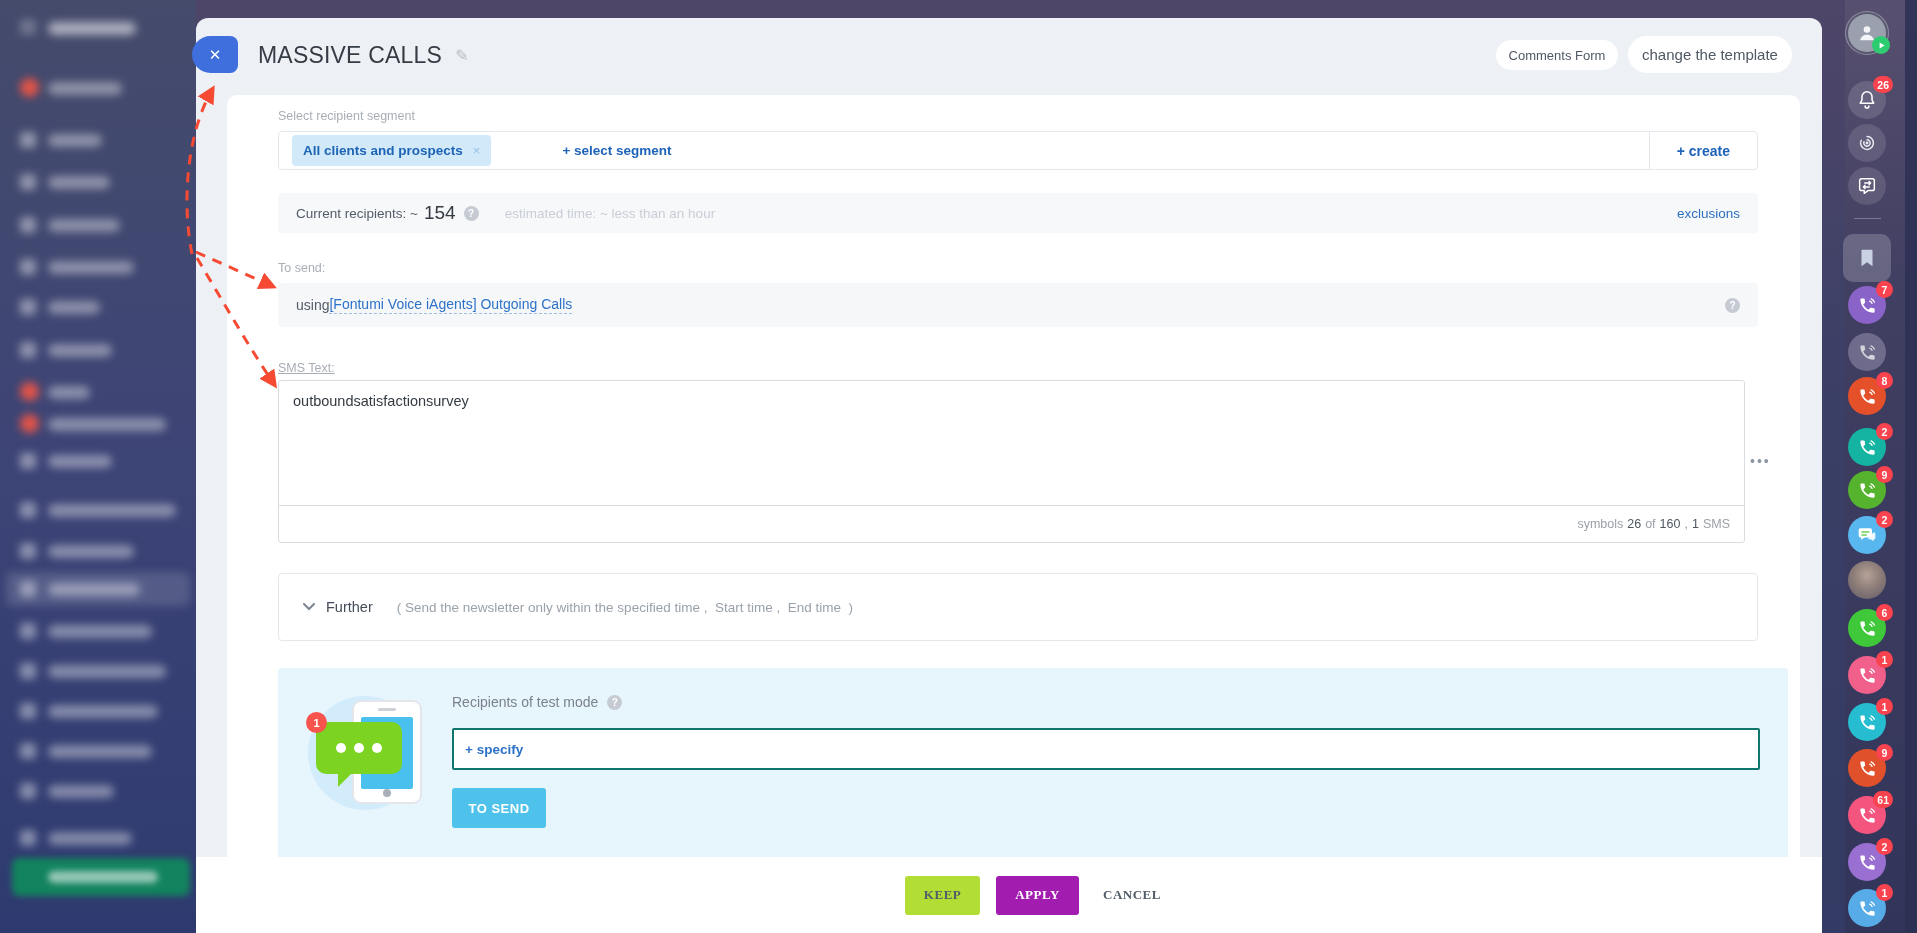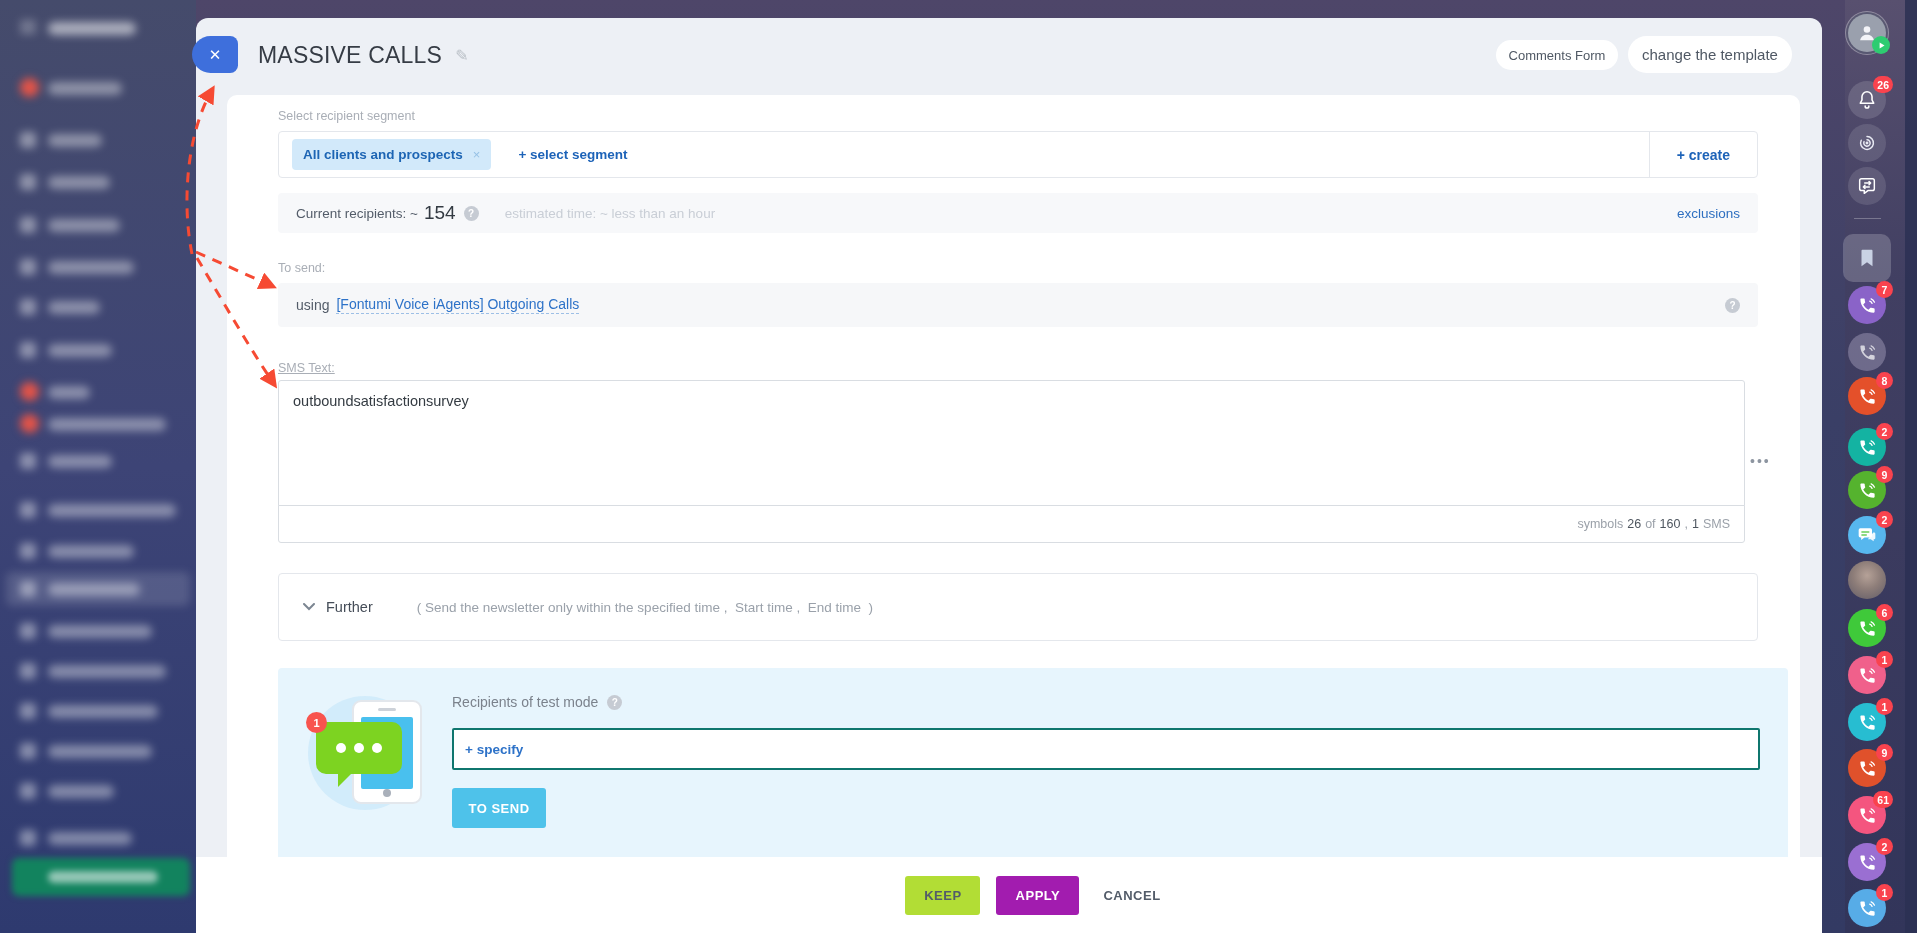--- a/index.html
+++ b/index.html
@@ -42,56 +42,56 @@
   .modal-title{font-size:23px;color:#363c45;font-weight:500;letter-spacing:.2px;}
   .edit-pencil{margin-left:13px;color:#b9bfc6;font-size:16px;cursor:pointer;}
   .btn-pill{position:absolute;background:#fff;color:#4f5864;display:flex;align-items:center;justify-content:center;cursor:pointer;}
   #btn-comments{right:204px;top:22px;width:122px;height:30px;font-size:13px;border-radius:15px;}
   #btn-template{right:30px;top:18px;width:164px;height:37px;font-size:15px;border-radius:19px;}
   .close-btn{position:absolute;left:192px;top:36px;width:46px;height:37px;background:#3e6fdc;z-index:40;
     border-radius:19px 8px 8px 19px;color:#fff;font-size:15px;display:flex;align-items:center;justify-content:center;cursor:pointer;}
   .card{position:absolute;left:31px;top:77px;width:1573px;height:762px;background:#fff;border-radius:10px 10px 0 0;}
   .sec-label{position:absolute;left:51px;font-size:12.5px;color:#a9aeb6;}
   
-  .seg-box{position:absolute;left:51px;top:36px;width:1480px;height:47px;border:1px solid #e4e7ec;border-radius:4px;
-    display:flex;align-items:center;box-sizing:border-box;padding-left:13px;background:#fff;}
+  .seg-box{position:absolute;left:51px;top:36px;width:1480px;height:39px;border:1px solid #e4e7ec;border-radius:4px;
+    display:flex;align-items:center;box-sizing:border-box;padding-left:13px;background:#fff;gap:44px;}
   .chip{background:#d2e9fa;border-radius:4px;height:31px;display:flex;align-items:center;padding:0 11px;
     font-size:13.5px;font-weight:bold;color:#1d65b4;}
   .chip-x{margin-left:10px;color:#96c1e5;font-weight:normal;font-size:13px;cursor:pointer;}
   .link-plus{color:#1d63b8;font-weight:bold;font-size:13.5px;margin-left:27px;cursor:pointer;}
   .seg-spacer{flex:1;}
   .create-btn{height:100%;border-left:1px solid #e4e7ec;display:flex;align-items:center;padding:0 27px;
     color:#1d63b8;font-weight:bold;font-size:14px;cursor:pointer;}
   
   .recip-row{position:absolute;left:51px;top:98px;width:1480px;height:40px;background:#f7f8fa;border-radius:4px;
     display:flex;align-items:center;padding:0 18px;box-sizing:border-box;font-size:13.5px;color:#535c69;}
   .recip-count{font-size:19px;color:#333a42;margin:0 8px 0 6px;font-weight:500;}
   .help{width:15px;height:15px;min-width:15px;border-radius:50%;background:#c6cbd3;color:#fff;font-size:10px;font-weight:bold;
     display:inline-flex;align-items:center;justify-content:center;}
   .estimated{color:#c9ced6;margin-left:26px;}
   .excl-link{margin-left:auto;color:#2e6fc0;cursor:pointer;}
   
   .using-row{position:absolute;left:51px;top:188px;width:1480px;height:44px;background:#f6f7f9;border-radius:4px;
     display:flex;align-items:center;padding:0 18px;box-sizing:border-box;font-size:14px;color:#535c69;}
-  .channel-link{color:#2d72c8;margin-left:7px;border-bottom:1px dashed #9dbfe6;padding-bottom:1px;cursor:pointer;}
+  .channel-link{color:#2d72c8;border-bottom:1px dashed #9dbfe6;padding-bottom:1px;cursor:pointer;}
   .using-row .help{margin-left:auto;}
   
   .sms-area{position:absolute;left:51px;top:285px;width:1467px;height:126px;box-sizing:border-box;border:1px solid #d9dde2;
     border-radius:3px 3px 0 0;padding:12px 14px;font-size:14.5px;color:#343b42;resize:none;outline:none;background:#fff;
     font-family:"Liberation Sans","DejaVu Sans",sans-serif;}
   .sms-counter{position:absolute;left:51px;top:410px;width:1467px;height:38px;box-sizing:border-box;border:1px solid #d9dde2;
     border-radius:0 0 3px 3px;background:#fff;display:flex;align-items:center;justify-content:flex-end;padding-right:14px;
     font-size:12.5px;color:#9ba1a9;gap:4px;}
   .cnt-num{color:#4e565f;}
   .dots-menu{position:absolute;left:1523px;top:358px;font-size:14px;color:#8d95a0;letter-spacing:2px;cursor:pointer;}
   
   .further-box{position:absolute;left:51px;top:478px;width:1480px;height:68px;border:1px solid #e4e7ec;border-radius:4px;
     display:flex;align-items:center;padding-left:24px;box-sizing:border-box;background:#fff;cursor:pointer;}
   .further-title{font-weight:normal;font-size:14.5px;color:#454d58;margin-left:11px;}
-  .further-hint{color:#9aa1aa;font-size:13.5px;margin-left:44px;white-space:pre;}
+  .further-hint{color:#9aa1aa;font-size:13.5px;margin-left:24px;white-space:pre;}
   
   .test-panel{position:absolute;left:51px;top:573px;width:1510px;height:189px;background:#e7f5fd;border-radius:4px 4px 0 0;}
   .illus{position:absolute;left:18px;top:14px;width:160px;height:160px;}
   .illus-circle{position:absolute;left:12px;top:14px;width:114px;height:114px;border-radius:50%;background:#d2ecfb;}
   .phone{position:absolute;left:56px;top:18px;width:70px;height:104px;background:#fff;border:2px solid #e3e7ec;border-radius:9px;box-sizing:border-box;}
   .phone-screen{position:absolute;left:7px;top:15px;width:52px;height:72px;background:#49c0ee;border-radius:2px;}
   .phone-speaker{position:absolute;left:24px;top:6px;width:18px;height:3px;border-radius:2px;background:#cdd2d9;}
   .phone-dot{position:absolute;left:29px;bottom:5px;width:8px;height:8px;border-radius:50%;background:#a9b0ba;}
   .bubble{position:absolute;left:20px;top:40px;width:86px;height:52px;background:#7dd321;border-radius:10px;
     display:flex;align-items:center;justify-content:center;gap:8px;}
@@ -103,21 +103,21 @@
   .specify-input{position:absolute;left:174px;top:60px;width:1308px;height:42px;background:#fff;border:2px solid #0f766e;
     border-radius:2px;box-sizing:border-box;display:flex;align-items:center;padding-left:11px;cursor:text;}
   .specify-link{color:#2d72c8;font-weight:bold;font-size:13.5px;cursor:pointer;}
   .tosend-btn{position:absolute;left:174px;top:120px;width:94px;height:40px;background:#4ec2ea;border-radius:3px;color:#fff;
     font-weight:bold;font-size:13px;letter-spacing:.5px;display:flex;align-items:center;justify-content:center;cursor:pointer;}
   
   .modal-footer{position:absolute;left:0;bottom:0;width:100%;height:76px;background:#fff;
     display:flex;align-items:center;justify-content:center;gap:16px;}
   .modal-footer .grp{display:flex;align-items:center;gap:16px;transform:translateX(28px);}
   .fbtn{height:39px;border:none;border-radius:3px;font-weight:bold;font-size:13px;letter-spacing:.5px;
-    display:flex;align-items:center;justify-content:center;cursor:pointer;font-family:Liberation Sans, sans-serif;}
+    display:flex;align-items:center;justify-content:center;cursor:pointer;font-family:Liberation Serif, serif;}
   .btn-keep{width:75px;background:#b2dd35;color:#535c69;}
   .btn-apply{width:83px;background:#a21caf;color:#fff;}
   .btn-cancel{background:none;color:#535c69;padding:0 8px;}
   
   .arrows{position:absolute;left:0;top:0;width:1917px;height:933px;pointer-events:none;z-index:60;}
 </style>
 </head>
 <body>
 
 <div class="sidebar">

